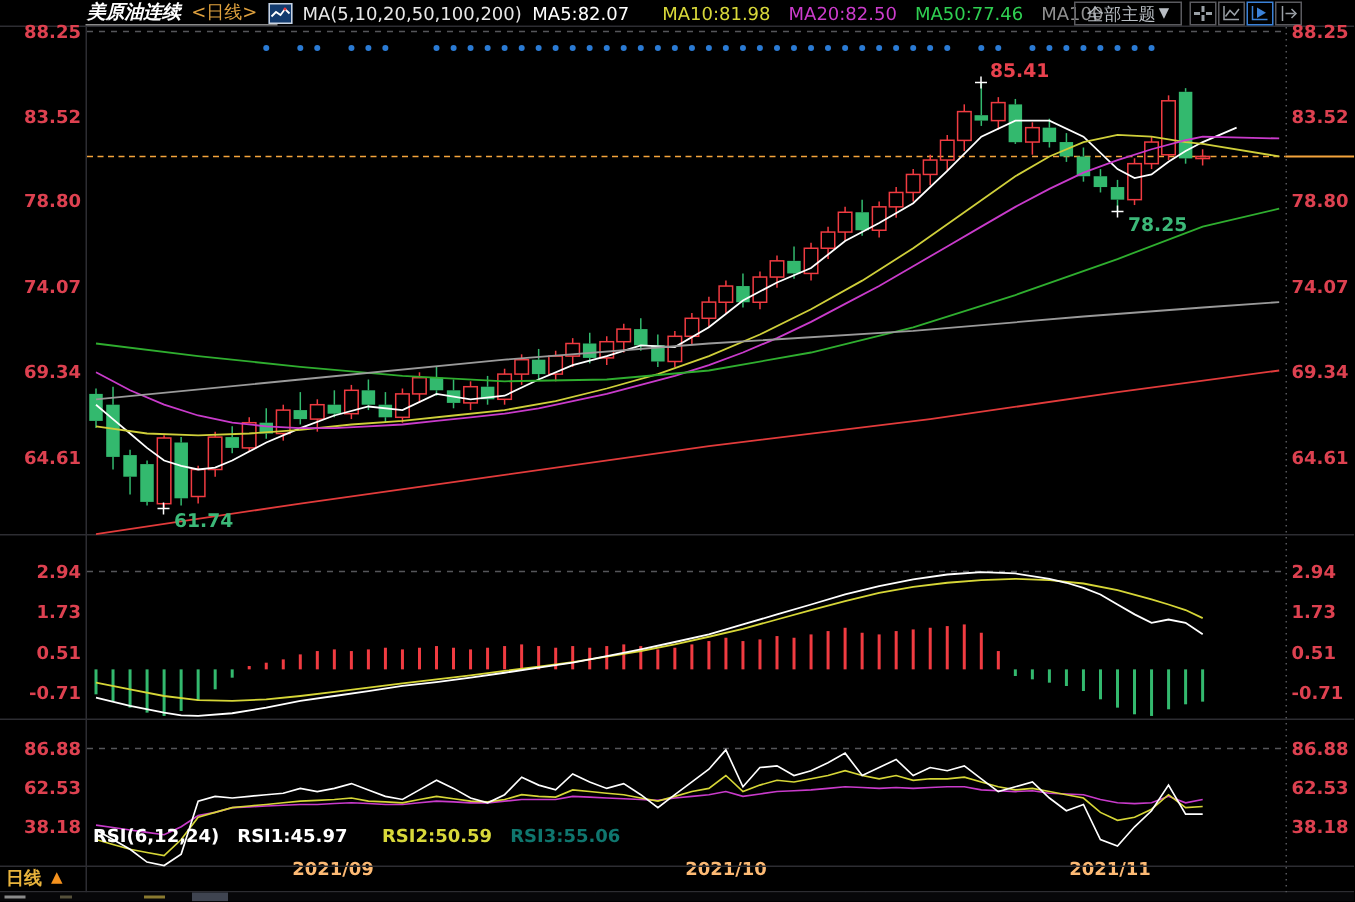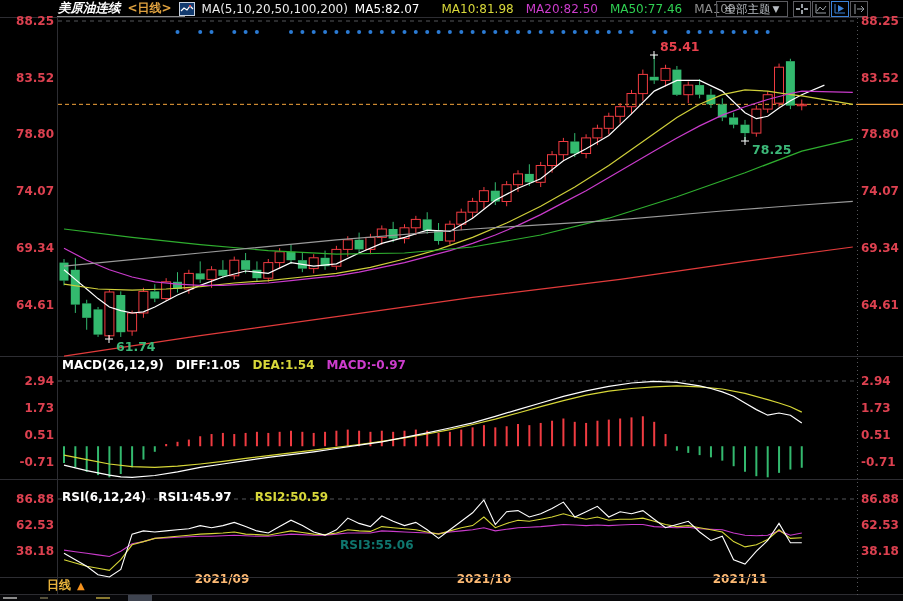--- a/index.html
+++ b/index.html
@@ -2,37 +2,37 @@
 <html><head>
 <meta charset="utf-8">
 <style>
   html,body{margin:0;padding:0;background:#000;}
   #app{position:relative;width:903px;height:601px;background:#000;overflow:hidden;
        font-family:"DejaVu Sans","Liberation Sans",sans-serif;}
   #chart-svg{position:absolute;left:0;top:0;z-index:1;}
   .overlay{position:absolute;z-index:2;}
   #header{left:58px;top:0;height:17px;display:flex;align-items:center;gap:7px;white-space:nowrap;}
   #header .sym{color:#fff;font-size:12.5px;font-weight:700;font-style:italic;}
-  #header .per{color:#e0a23f;font-size:12px;font-weight:700;}
+  #header .per{color:#e0a23f;font-size:12px;font-weight:400;}
   #header .mas{color:#e8e8e8;font-size:12px;}
   #header .mav{font-size:12px;}
   #title-underline{left:57px;top:16px;width:128px;height:1px;background:#8a8a8a;}
   .mini-icon{width:14px;height:12px;background:#123a6e;border:1px solid #c8d2e0;display:inline-block;position:relative;}
   .mini-icon svg{position:absolute;left:0;top:0;}
   #theme-btn{left:716px;top:1px;width:70px;height:14px;border:1px solid #5a5a5f;color:#b9bec4;
      font-size:11.5px;display:flex;align-items:center;justify-content:center;gap:2px;cursor:default;}
   .tool-btn{position:absolute;top:1px;width:16px;height:14px;border:1px solid #5a5a5f;display:flex;
      align-items:center;justify-content:center;}
   .tool-btn.active{border-color:#3b82d8;}
   #ind-macd,#ind-rsi{display:flex;gap:12px;font-size:12px;font-weight:600;white-space:nowrap;}
-  #ind-macd{left:62px;top:358px;} #ind-rsi{left:62px;top:490px;} .axis-lab{position:absolute;color:#dd4150;font-size:12px;font-weight:600;
+  #ind-macd{left:62px;top:358px;} #ind-rsi{left:62px;top:502px;align-items:flex-end;} .axis-lab{position:absolute;color:#dd4150;font-size:12px;font-weight:600;
      transform:translateY(-50%);}
   .axis-lab.l{right:849px;width:54px;text-align:right;} .axis-lab.r{left:861px;}
   #footer-period{left:4px;top:577px;height:17px;display:flex;align-items:center;gap:6px;}
-  #footer-period .pl{color:#e8b33c;font-size:12px;font-weight:700;margin-left:43px;}
+  #footer-period .pl{color:#e8b33c;font-size:12px;font-weight:700;}
   #footer-period .pa{color:#f5921e;font-size:10px;}
   .date-lab{position:absolute;top:572px;color:#fdba74;font-size:12px;font-weight:600;transform:translateX(-50%);}
   #bottom-strip{left:0;top:595px;width:903px;height:6px;background:#070709;}
   .bs-thumb{position:absolute;left:128px;top:0;width:24px;height:6px;background:#3f4450;}
   .bs-mark{position:absolute;top:2px;height:2px;background:#8a8a8a;}
 </style>
 </head>
 <body>
 
 <div id="app">
@@ -441,26 +441,20 @@
         <path d="M4 1l6 3.5-6 3.5z" fill="#3b82d8"></path>
       </svg>
   </span>
   <span class="tool-btn overlay" style="left:850px;">
     <svg width="12" height="10">
         <path d="M2 0v10" stroke="#9aa0a6"></path>
         <path d="M4 5h6M8 2l3 3-3 3" stroke="#9aa0a6" fill="none"></path>
       </svg>
   </span>
 
-  <div id="ind-macd" class="overlay">
-    <span style="color: rgb(255, 255, 255);">MACD(26,12,9)</span>
-    <span style="color: rgb(255, 255, 255);">DIFF:1.05</span>
-    <span style="color: rgb(216, 216, 58);">DEA:1.54</span>
-    <span style="color: rgb(204, 60, 204);">MACD:-0.97</span>
-  </div>
   <div id="ind-rsi" class="overlay">
     <span style="color: rgb(255, 255, 255);">RSI(6,12,24)</span>
     <span style="color: rgb(255, 255, 255);">RSI1:45.97</span>
     <span style="color: rgb(216, 216, 58); padding-left: 11px;">RSI2:50.59</span>
     <span style="color: #0f766e; margin-top: 48px;">RSI3:55.06</span>
   </div>
 
   <div id="axis-labels">
       <div class="axis-lab l overlay" style="top: 21px; left: 0px; width: 54px; text-align: right;">88.25</div>
       <div class="axis-lab r overlay" style="top: 21px;">88.25</div>

